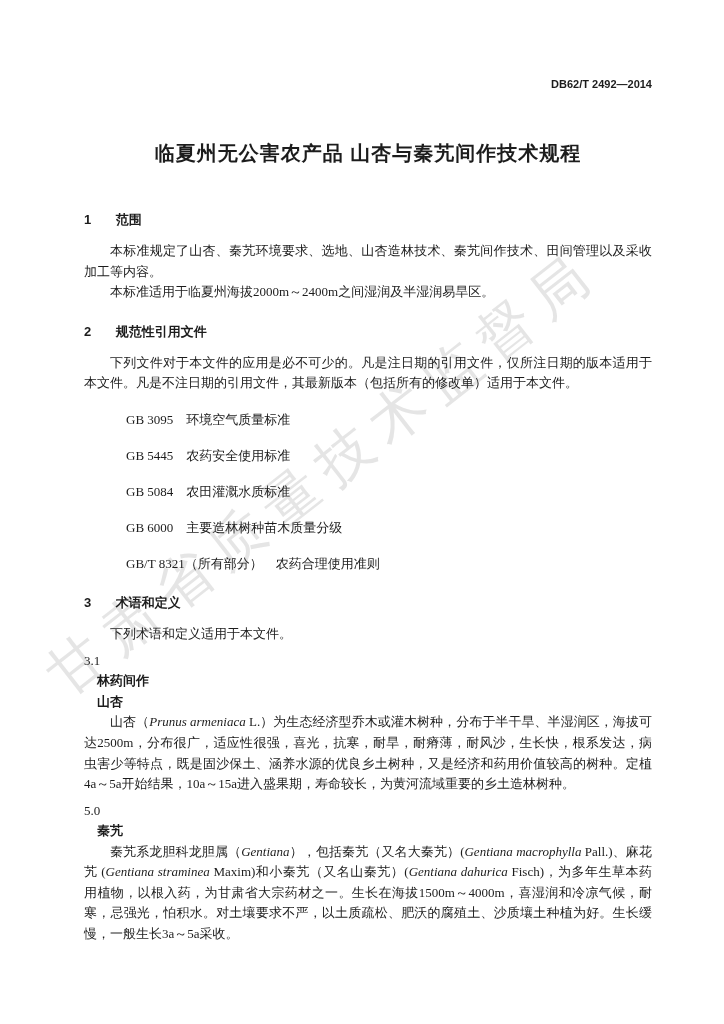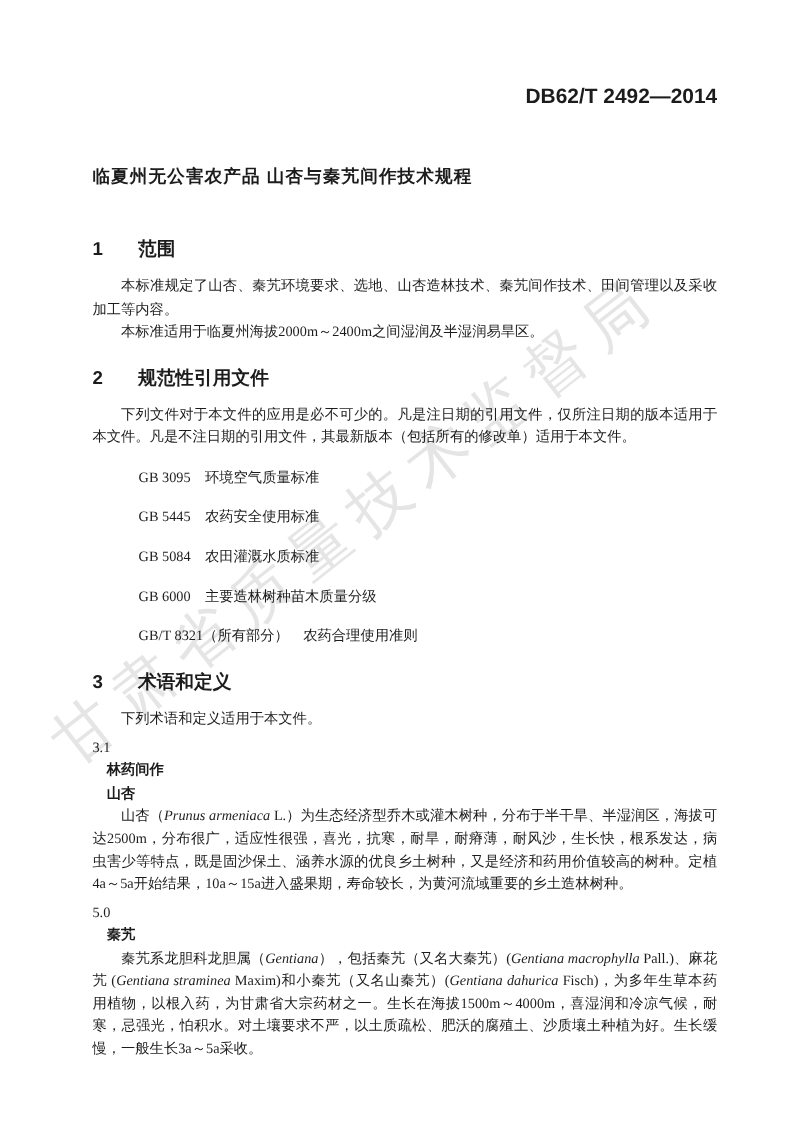--- a/index.html
+++ b/index.html
@@ -17,33 +17,33 @@
     left:55px; top:645px;
     transform:rotate(-38deg); transform-origin:0 50%;
     font-family:"Liberation Sans","DejaVu Sans",sans-serif;
     font-size:56px; letter-spacing:12px; white-space:nowrap;
     color:rgba(135,135,135,0.22);
     pointer-events:none;
   }
   .doc-code{
     text-align:right;
     font-family:"Liberation Sans","DejaVu Sans",sans-serif;
-    font-weight:bold; font-size:19px;
+    font-weight:bold; font-size:11px;
     margin:0 0 50px 0;
   }
   .doc-title{
-    text-align:left;
+    text-align:center;
     font-family:"Liberation Sans","DejaVu Sans",sans-serif;
-    font-weight:bold; font-size:16px;
+    font-weight:bold; font-size:20px;
     margin:0 0 44px 0;
     letter-spacing:1px;
   }
   .sec-heading{
     font-family:"Liberation Sans","DejaVu Sans",sans-serif;
-    font-weight:bold; font-size:17px;
+    font-weight:bold; font-size:13px;
     margin:20px 0 12px 0;
   }
   .sec-num{ margin-right:1.6em; }
   .body-p{
     margin:0; line-height:1.58; text-indent:2em; text-align:justify;
   }
   .ref-item{
     margin:16px; line-height:1.55; padding-left:2em;
   }
   .term-num{ margin:6px 0 0 0; line-height:1.58; }

